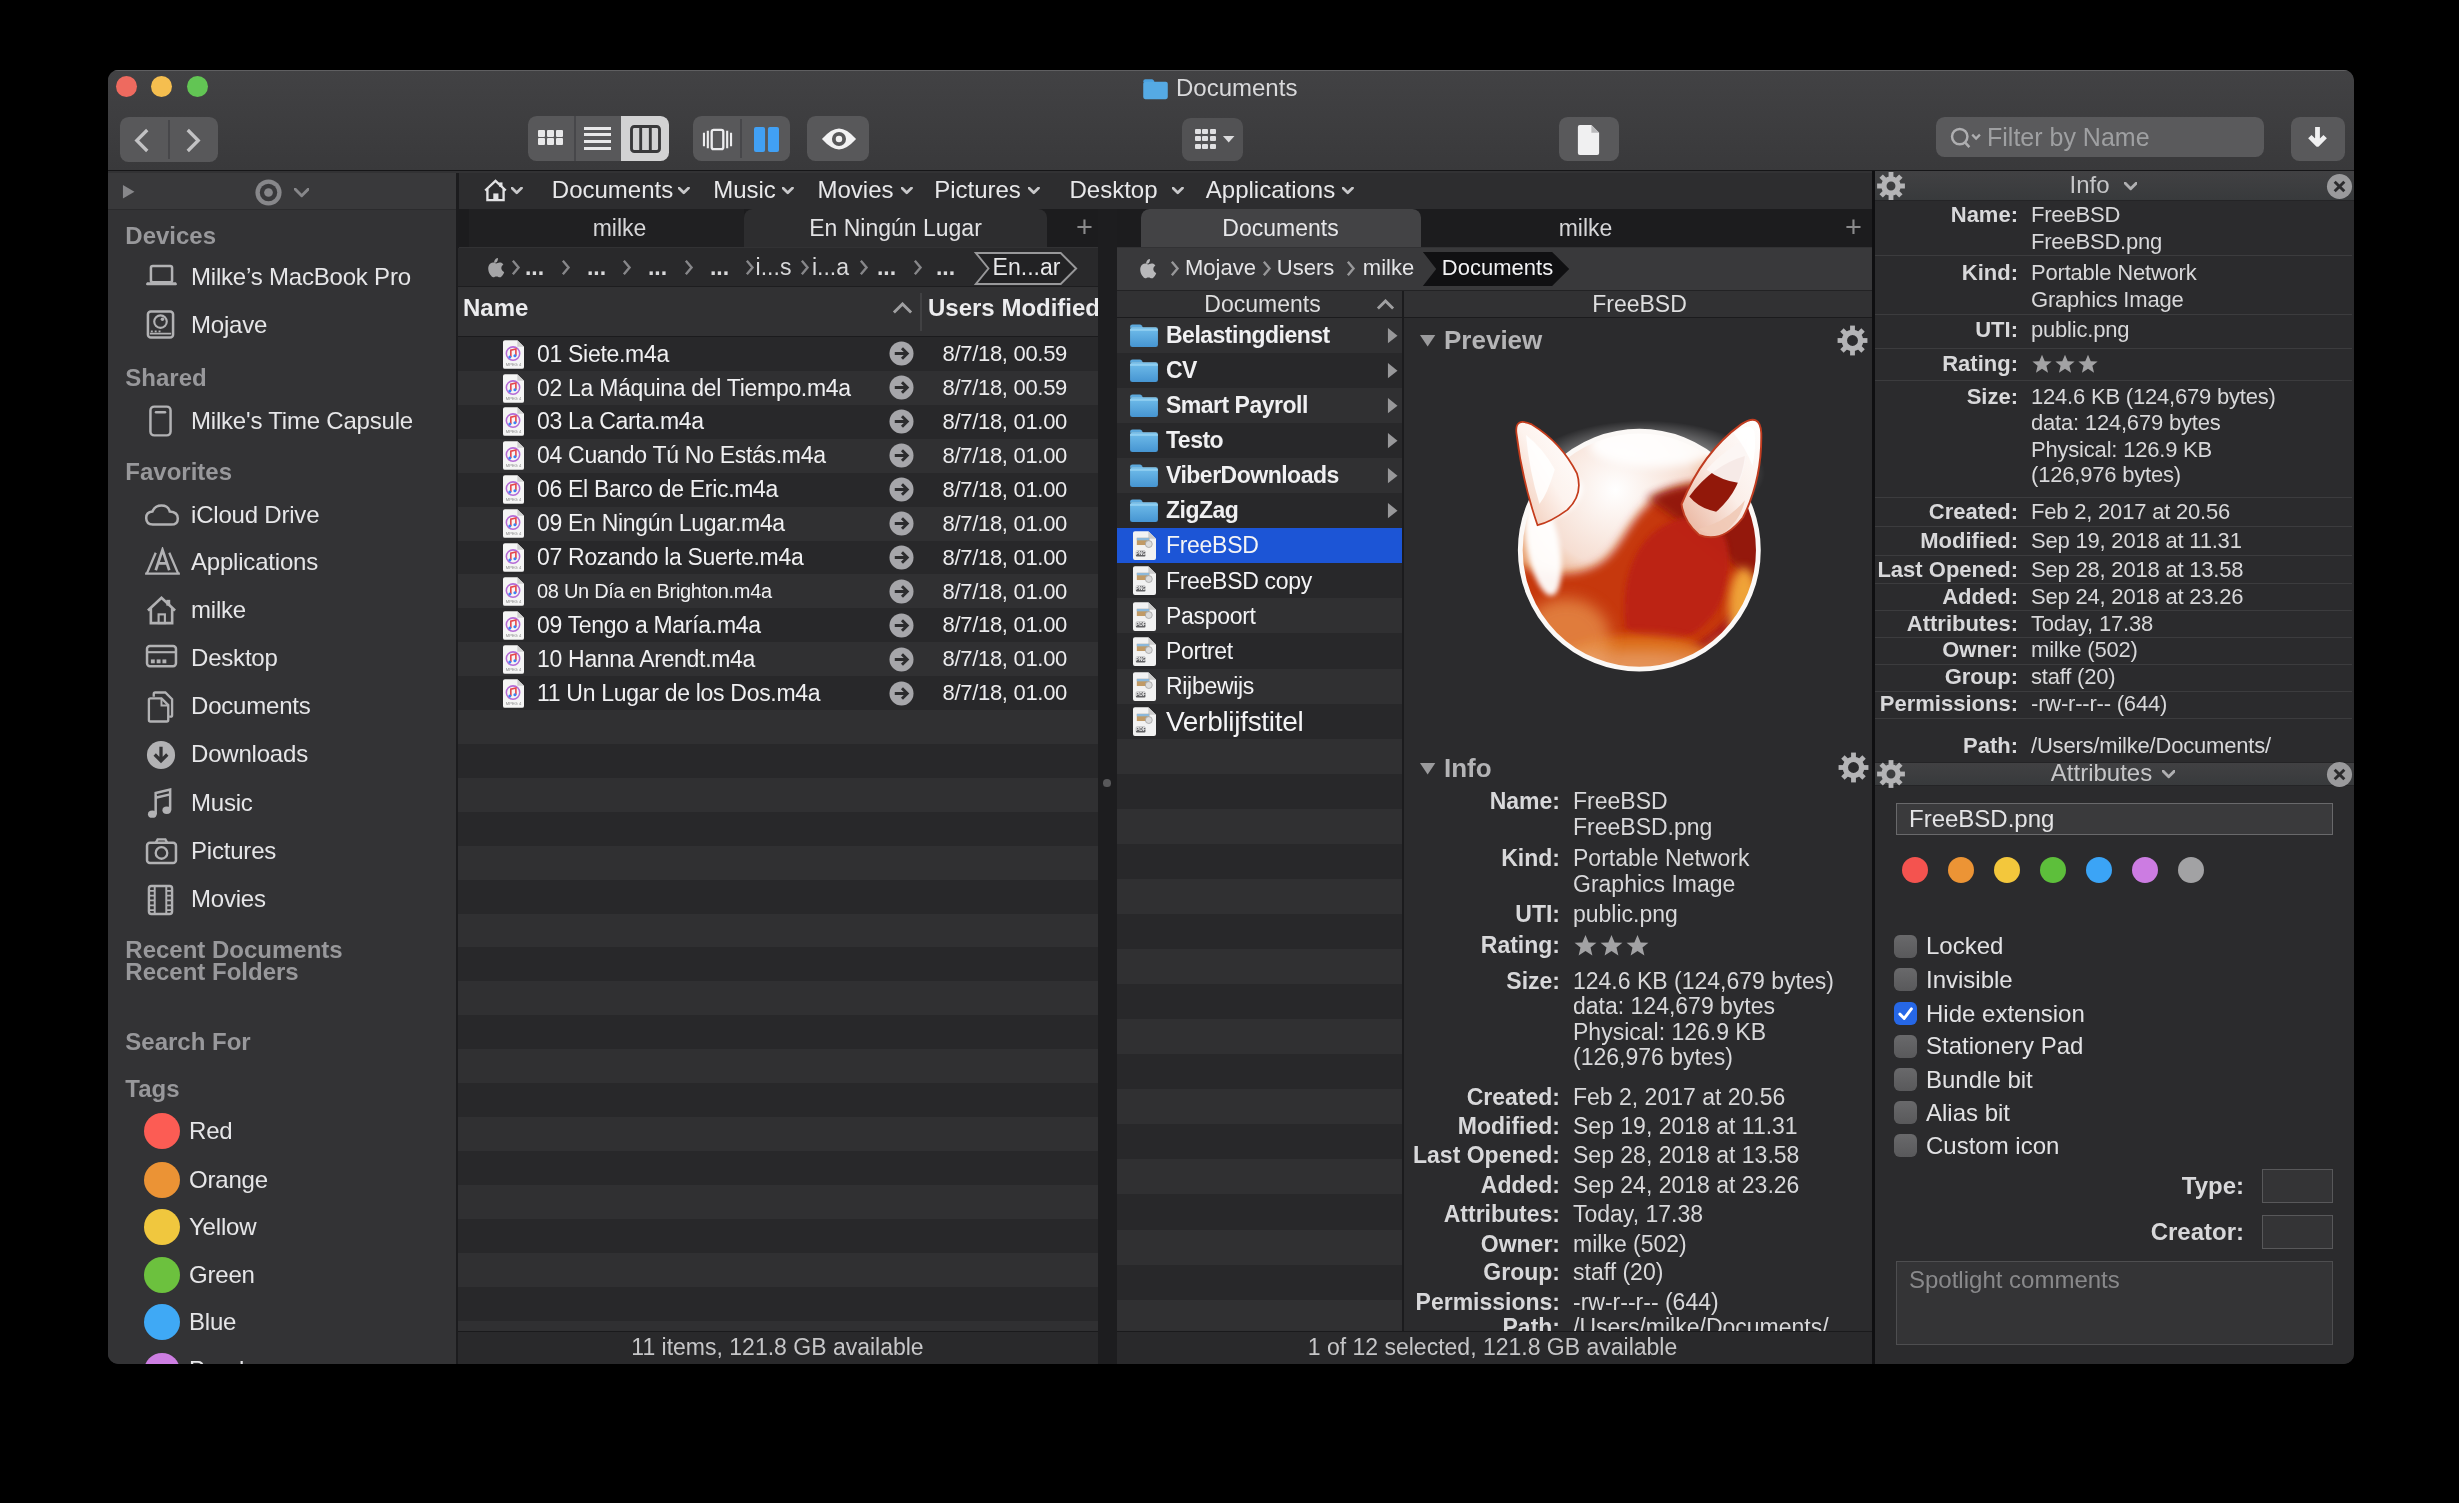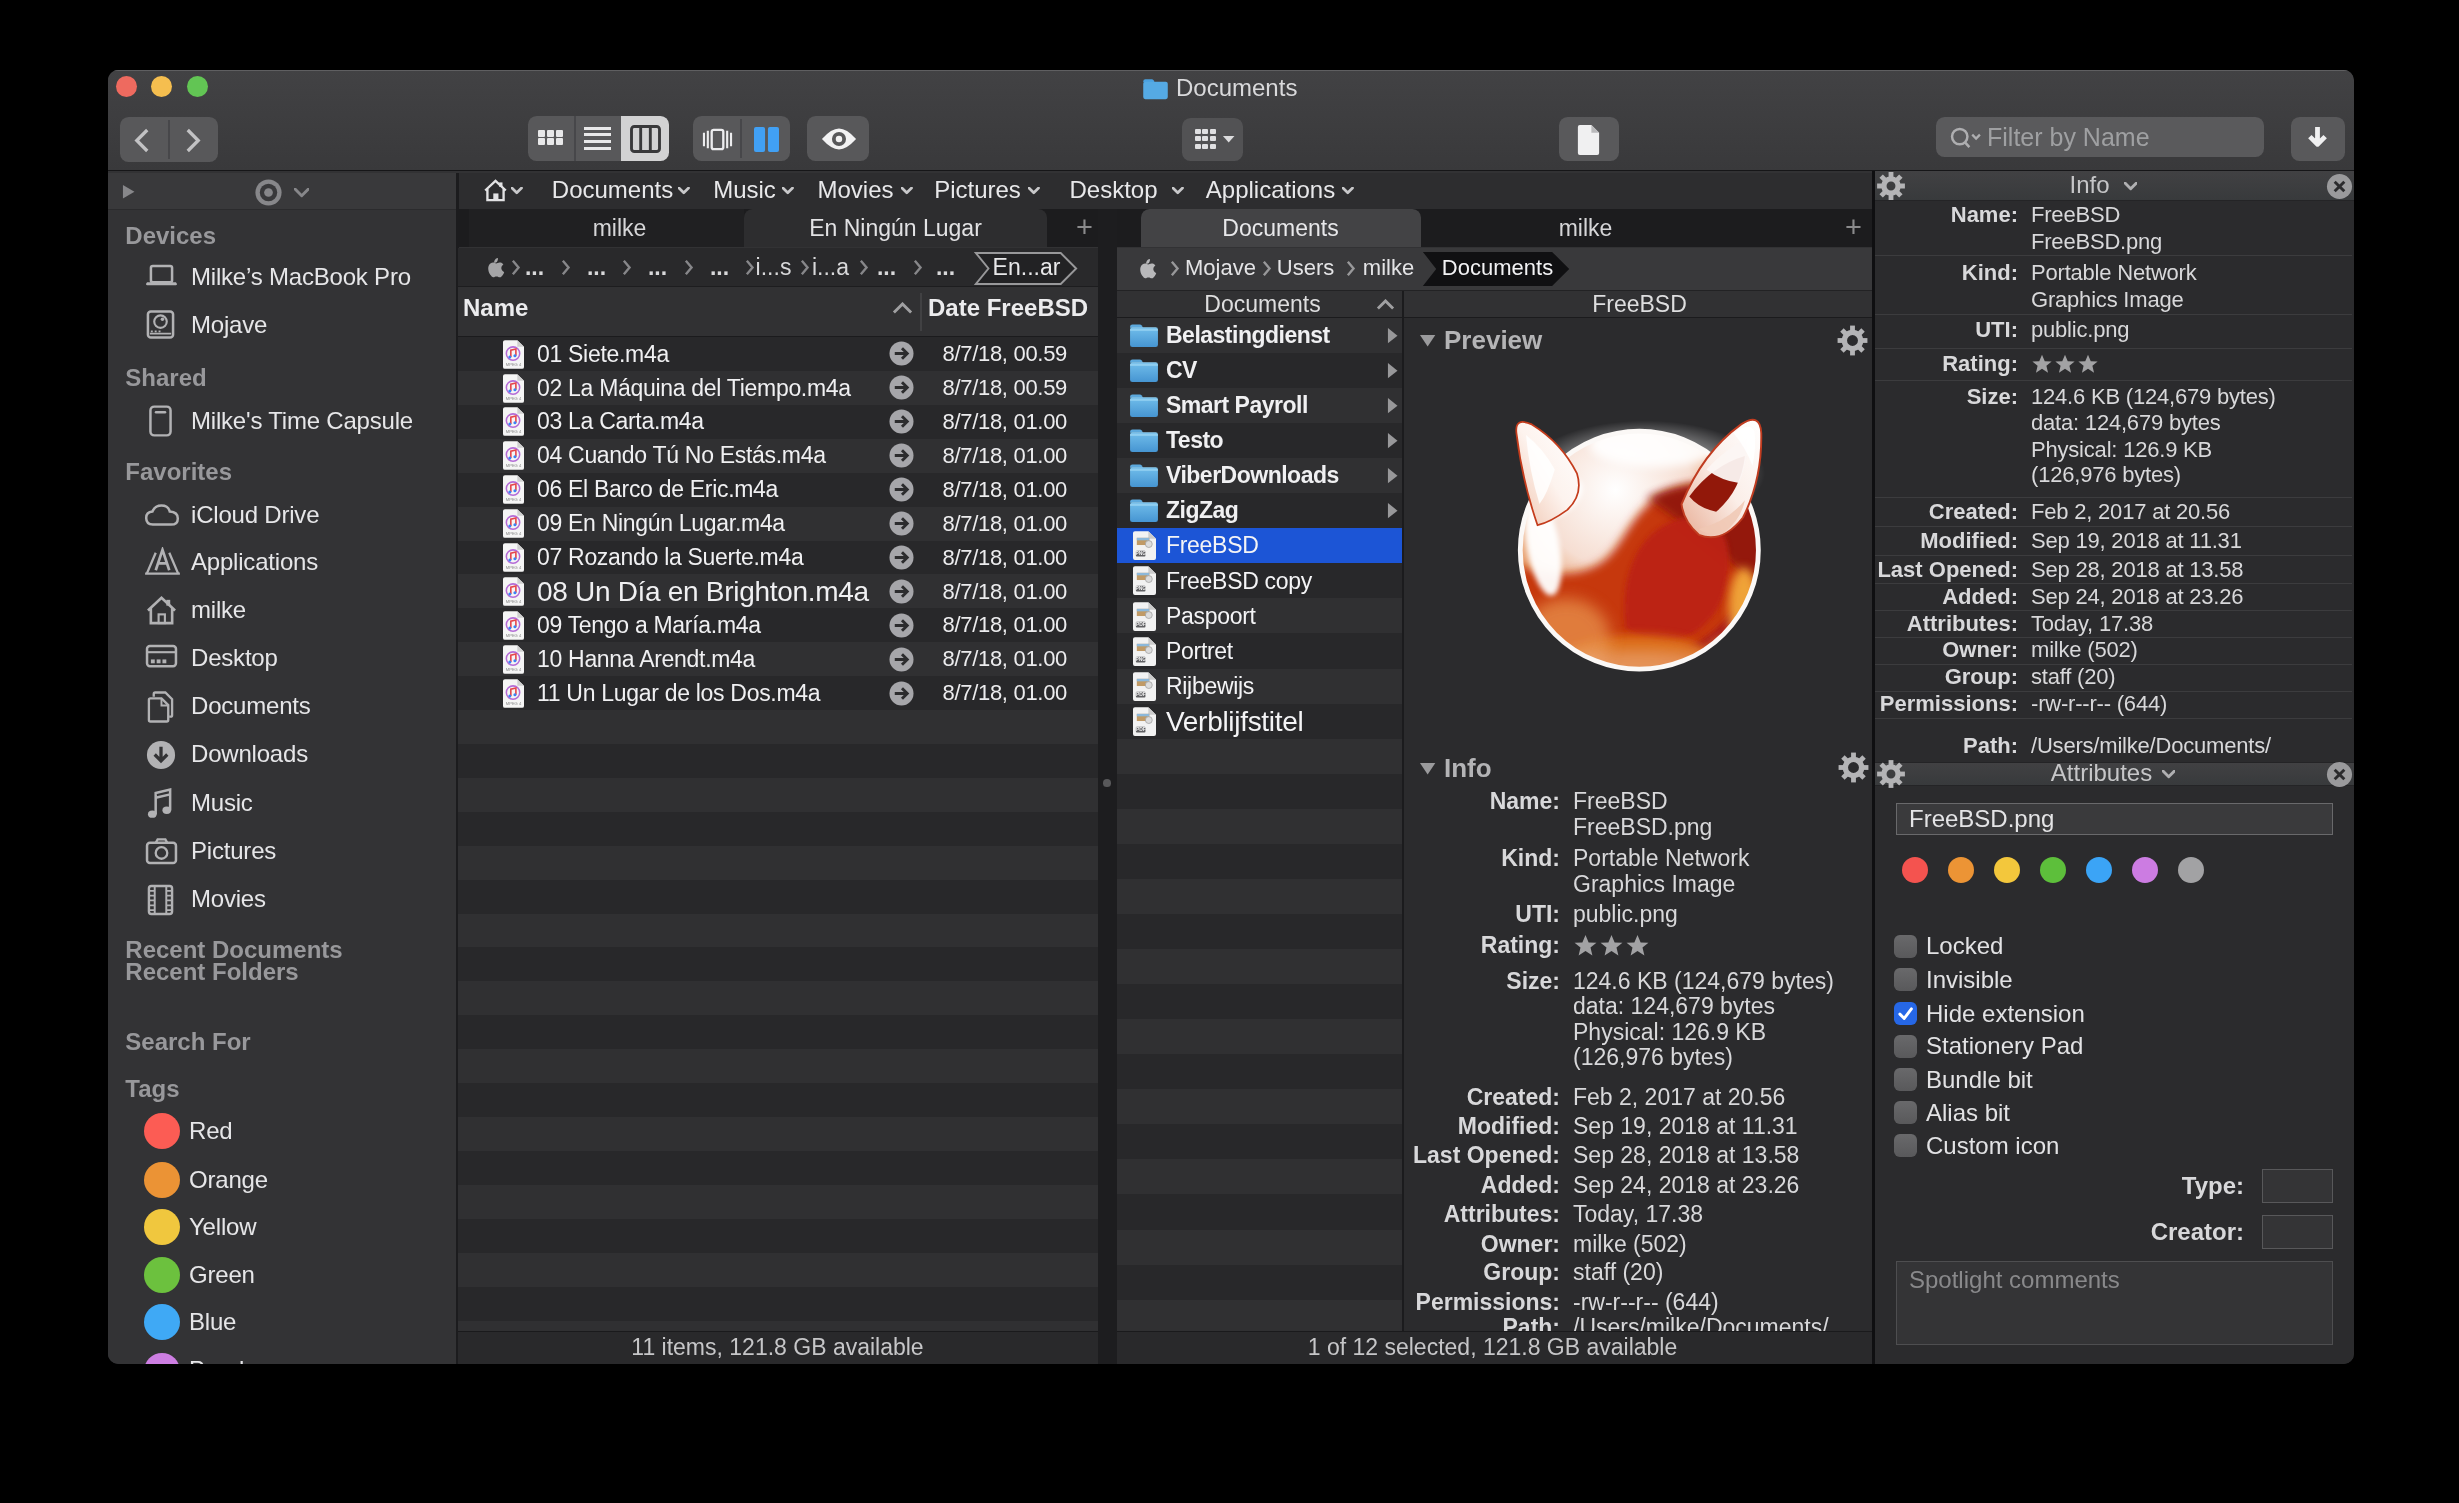--- a/index.html
+++ b/index.html
@@ -273,21 +273,21 @@
 <svg class="ab" style="left:866px;top:181px" width="106" height="35" viewBox="0 0 110 36">
       <path d="M2 2 L90 2 L106 18 L90 34 L2 34 L15 18 Z" fill="#222224" stroke="#98989a" stroke-width="2"></path>
     </svg>
 <div class="ab nw" style="left:534px;top:181px;width:769px;text-align:center;font-size:23px;color:#e8e8ea;font-weight:400;line-height:33px;height:33px;letter-spacing:0;">En...ar</div>
 <div class="ab" style="left:350px;top:217px;width:640px;height:50px;background:#313133;border-bottom:1px solid #1b1b1d"></div>
 <div class="ab nw" style="left:355px;top:221px;font-size:24px;color:#ececee;font-weight:700;line-height:34px;height:34px;letter-spacing:0;">Name</div>
 <svg class="ab" style="left:784px;top:232px" width="21" height="12.5" viewBox="0 0 22 13">
       <path d="M2 11 L11 2 L20 11" fill="none" stroke="#a0a0a2" stroke-width="3"></path>
     </svg>
 <div class="ab" style="left:812px;top:223px;width:1.9px;height:38px;background:#414143"></div>
-<div class="ab nw" style="left:820px;top:221px;font-size:24px;color:#ececee;font-weight:700;line-height:34px;height:34px;letter-spacing:0;">Date FreeBSD</div>
+<div class="ab nw" style="left:820px;top:221px;font-size:24px;color:#ececee;font-weight:700;line-height:34px;height:34px;letter-spacing:0;">Users Modified</div>
 <div class="ab" style="left:350px;top:267px;width:640px;height:34px;background:#28282a"></div>
 <svg class="ab" style="left:395px;top:270px" width="21" height="29" viewBox="0 0 22 30">
       <path d="M0 2 q0-2 2-2 L15 0 L22 7 L22 28 q0 2-2 2 L2 30 q-2 0-2-2 Z" fill="#f5f5f5"></path>
       <path d="M15 0 L22 7 L15 7 Z" fill="#cfcfcf"></path>
       <circle cx="10.5" cy="14" r="7" fill="none" stroke="#b46bd6" stroke-width="1.6"></circle>
       <path d="M8.2 17.5 L8.2 10.5 L13.5 9.3 L13.5 16.2" stroke="#e5484d" stroke-width="1.7" fill="none"></path>
       <circle cx="7.2" cy="17.6" r="1.6" fill="#3b82f6"></circle>
       <circle cx="12.5" cy="16.3" r="1.6" fill="#3b82f6"></circle>
       <text x="11" y="27.2" font-size="4.3" fill="#8a8a8a" text-anchor="middle" font-family="Liberation Sans">MPEG 4</text>
     </svg>
@@ -396,21 +396,21 @@
 <div class="ab" style="left:350px;top:504px;width:640px;height:34px;background:#303032"></div>
 <svg class="ab" style="left:395px;top:507px" width="21" height="29" viewBox="0 0 22 30">
       <path d="M0 2 q0-2 2-2 L15 0 L22 7 L22 28 q0 2-2 2 L2 30 q-2 0-2-2 Z" fill="#f5f5f5"></path>
       <path d="M15 0 L22 7 L15 7 Z" fill="#cfcfcf"></path>
       <circle cx="10.5" cy="14" r="7" fill="none" stroke="#b46bd6" stroke-width="1.6"></circle>
       <path d="M8.2 17.5 L8.2 10.5 L13.5 9.3 L13.5 16.2" stroke="#e5484d" stroke-width="1.7" fill="none"></path>
       <circle cx="7.2" cy="17.6" r="1.6" fill="#3b82f6"></circle>
       <circle cx="12.5" cy="16.3" r="1.6" fill="#3b82f6"></circle>
       <text x="11" y="27.2" font-size="4.3" fill="#8a8a8a" text-anchor="middle" font-family="Liberation Sans">MPEG 4</text>
     </svg>
-<div class="ab nw" style="left:429px;top:505px;font-size:28px;color:#f0f0f2;font-weight:400;line-height:33px;height:33px;letter-spacing:-0.3px;">08 Un Día en Brighton.m4a</div>
+<div class="ab nw" style="left:429px;top:505px;font-size:20px;color:#f0f0f2;font-weight:400;line-height:33px;height:33px;letter-spacing:-0.3px;">08 Un Día en Brighton.m4a</div>
 <svg class="ab" style="left:781px;top:509px" width="25" height="25" viewBox="0 0 26 26">
       <circle cx="13" cy="13" r="12.5" fill="#a6a6aa"></circle>
       <path d="M6 13 L18.5 13 M13.5 7.5 L19 13 L13.5 18.5" fill="none" stroke="#2c2c2e" stroke-width="3"></path>
     </svg>
 <div class="ab nw" style="right:1287px;top:506px;font-size:22px;color:#ececee;font-weight:400;line-height:32px;height:32px;letter-spacing:-0.3px;">8/7/18, 01.00</div>
 <div class="ab" style="left:350px;top:538px;width:640px;height:34px;background:#28282a"></div>
 <svg class="ab" style="left:395px;top:541px" width="21" height="29" viewBox="0 0 22 30">
       <path d="M0 2 q0-2 2-2 L15 0 L22 7 L22 28 q0 2-2 2 L2 30 q-2 0-2-2 Z" fill="#f5f5f5"></path>
       <path d="M15 0 L22 7 L15 7 Z" fill="#cfcfcf"></path>
       <circle cx="10.5" cy="14" r="7" fill="none" stroke="#b46bd6" stroke-width="1.6"></circle>

